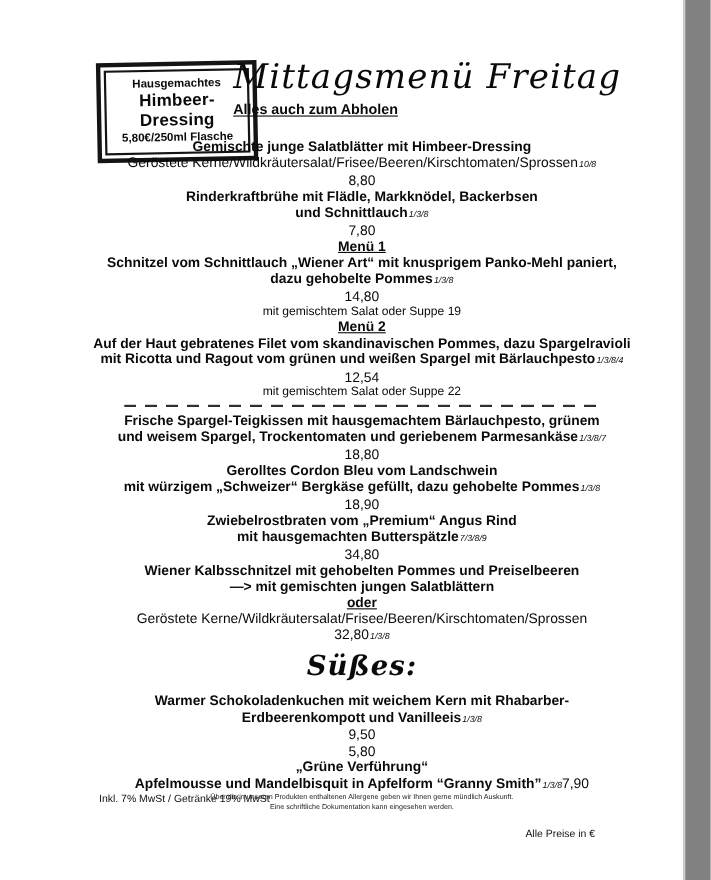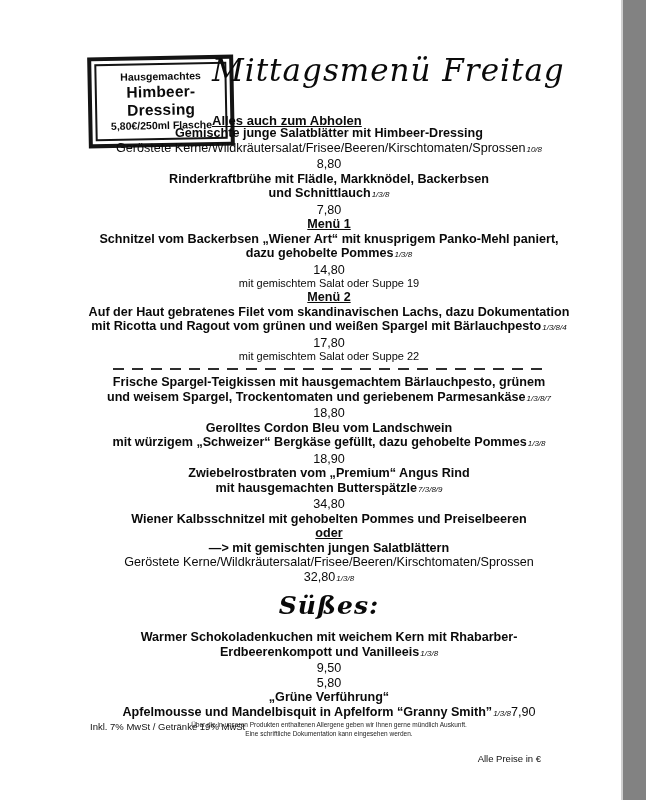--- a/index.html
+++ b/index.html
@@ -44,21 +44,21 @@
     font-family:"DejaVu Serif", serif;
     font-style:italic;
     font-weight:400;
     font-size:31px;
     line-height:40px;
     letter-spacing:1px;
     white-space:nowrap;
   }
   .subtitle {
     display:inline-block;
-    margin-top:23px;
+    margin-top:2px;
     font-size:13px; font-weight:700;
     text-decoration:underline;
   }
 
   
   .menu {
     position:absolute; top:126px; left:83px; width:492px;
     text-align:center;
     font-size:12.6px;
     line-height:14.5px;
@@ -114,42 +114,42 @@
   </div>
 
   <div class="menu">
       <div class="line dish"><span>Gemischte junge Salatblätter mit Himbeer-Dressing</span></div>
       <div class="line desc"><span>Geröstete Kerne/Wildkräutersalat/Frisee/Beeren/Kirschtomaten/Sprossen</span><span class="sup">10/8</span></div>
       <div class="line price"><span>8,80</span></div>
       <div class="line dish"><span>Rinderkraftbrühe mit Flädle, Markknödel, Backerbsen</span></div>
       <div class="line dish"><span>und Schnittlauch</span><span class="sup">1/3/8</span></div>
       <div class="line price"><span>7,80</span></div>
       <div class="line mheading"><span>Menü 1</span></div>
-      <div class="line dish"><span>Schnitzel vom Backerbsen „Wiener Art“ mit knusprigem Panko-Mehl paniert,</span></div>
+      <div class="line dish"><span>Schnitzel vom Schnittlauch „Wiener Art“ mit knusprigem Panko-Mehl paniert,</span></div>
       <div class="line dish"><span>dazu gehobelte Pommes</span><span class="sup">1/3/8</span></div>
       <div class="line price"><span>14,80</span></div>
       <div class="line note"><span>mit gemischtem Salat oder Suppe 19</span></div>
       <div class="line mheading"><span>Menü 2</span></div>
-      <div class="line dish"><span>Auf der Haut gebratenes Filet vom skandinavischen Lachs, dazu Dokumentation</span></div>
+      <div class="line dish"><span>Auf der Haut gebratenes Filet vom skandinavischen Pommes, dazu Spargelravioli</span></div>
       <div class="line dish"><span>mit Ricotta und Ragout vom grünen und weißen Spargel mit Bärlauchpesto</span><span class="sup">1/3/8/4</span></div>
-      <div class="line price"><span>17,80</span></div>
+      <div class="line price"><span>12,54</span></div>
       <div class="line note"><span>mit gemischtem Salat oder Suppe 22</span></div>
       <div class="line divider"></div>
       <div class="line dish"><span>Frische Spargel-Teigkissen mit hausgemachtem Bärlauchpesto, grünem</span></div>
       <div class="line dish"><span>und weisem Spargel, Trockentomaten und geriebenem Parmesankäse</span><span class="sup">1/3/8/7</span></div>
       <div class="line price"><span>18,80</span></div>
       <div class="line dish"><span>Gerolltes Cordon Bleu vom Landschwein</span></div>
       <div class="line dish"><span>mit würzigem „Schweizer“ Bergkäse gefüllt, dazu gehobelte Pommes</span><span class="sup">1/3/8</span></div>
       <div class="line price"><span>18,90</span></div>
       <div class="line dish"><span>Zwiebelrostbraten vom „Premium“ Angus Rind</span></div>
       <div class="line dish"><span>mit hausgemachten Butterspätzle</span><span class="sup">7/3/8/9</span></div>
       <div class="line price"><span>34,80</span></div>
       <div class="line dish"><span>Wiener Kalbsschnitzel mit gehobelten Pommes und Preiselbeeren</span></div>
+      <div class="line dish"><span>—&gt; mit gemischten jungen Salatblättern</span></div>
       <div class="line mheading"><span>oder</span></div>
-      <div class="line dish"><span>—&gt; mit gemischten jungen Salatblättern</span></div>
       <div class="line desc"><span>Geröstete Kerne/Wildkräutersalat/Frisee/Beeren/Kirschtomaten/Sprossen</span></div>
       <div class="line price"><span>32,80</span><span class="sup">1/3/8</span></div>
       <div class="line script"><span>Süßes:</span></div>
       <div class="line dish"><span>Warmer Schokoladenkuchen mit weichem Kern mit Rhabarber-</span></div>
       <div class="line dish"><span>Erdbeerenkompott und Vanilleeis</span><span class="sup">1/3/8</span></div>
       <div class="line price"><span>9,50</span></div>
       <div class="line price"><span>5,80</span></div>
       <div class="line dish"><span>„Grüne Verführung“</span></div>
       <div class="line dish"><span>Apfelmousse und Mandelbisquit in Apfelform “Granny Smith”</span><span class="sup">1/3/8</span><span class="tail">7,90</span></div>
       <div class="line tiny"><span>Über die in unseren Produkten enthaltenen Allergene geben wir Ihnen gerne mündlich Auskunft.</span></div>

